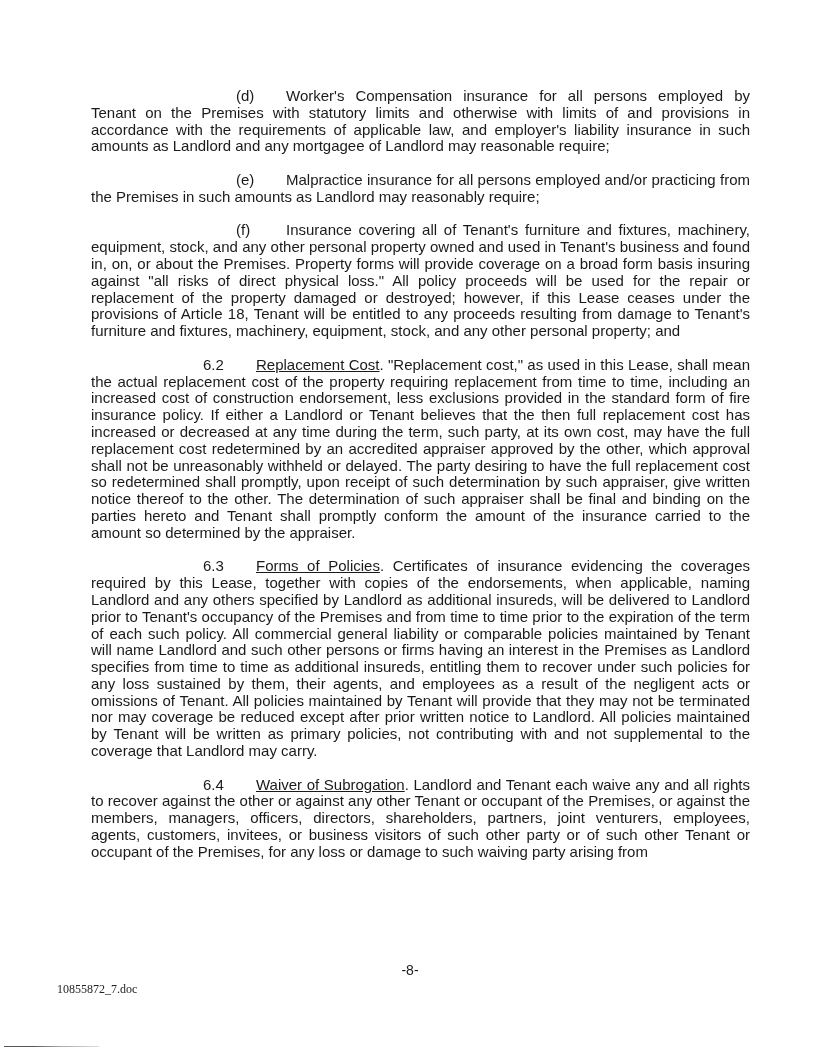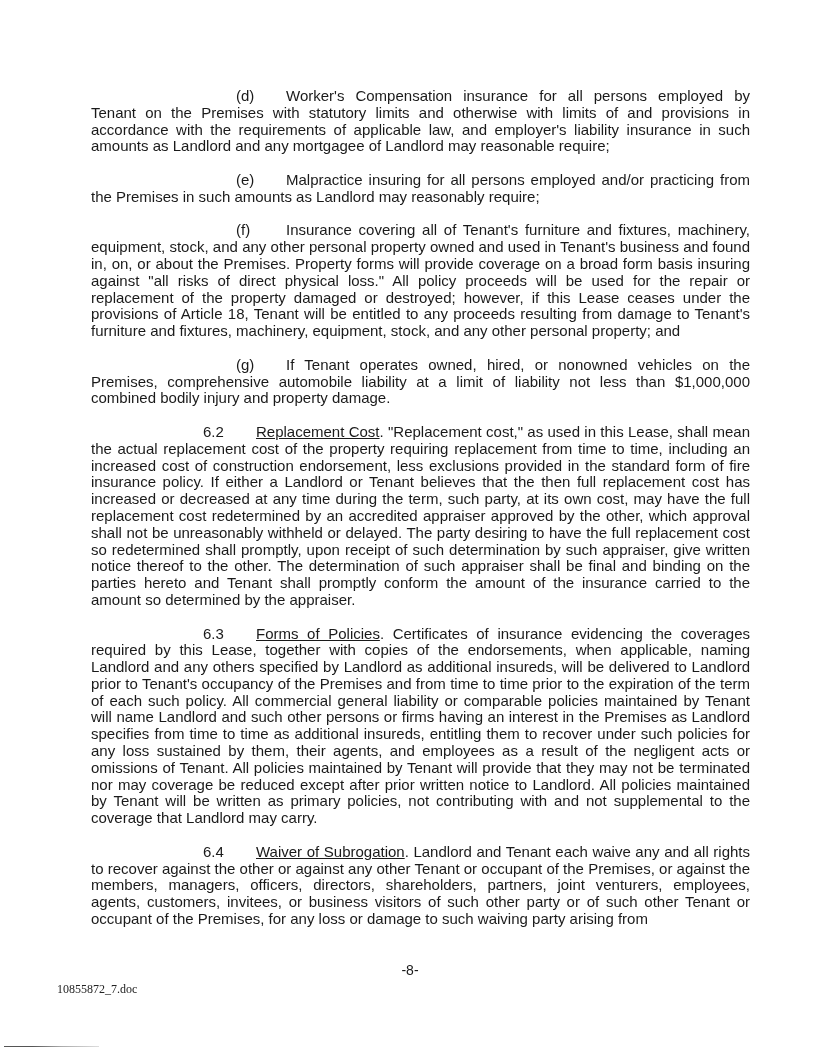--- a/index.html
+++ b/index.html
@@ -29,25 +29,24 @@
     position: absolute; left: 4px; top: 1046px; width: 95px; height: 1px;
     background: linear-gradient(to right, #555 0%, #555 30%, #aaa 60%, #ddd 100%);
   }
 </style>
 </head>
 <body>
 
 <div class="page">
   <p class="para indent-sub"><span class="label sub-label">(d)</span><span>Worker's Compensation insurance for all persons employed by Tenant on the Premises with statutory limits and otherwise with limits of and provisions in accordance with the requirements of applicable law, and employer's liability insurance in such amounts as Landlord and any mortgagee of Landlord may reasonable require;</span></p>
 
-  <p class="para indent-sub"><span class="label sub-label">(e)</span><span>Malpractice insuring for all persons employed and/or practicing from the Premises in such amounts as Landlord may reasonably require;</span></p>
+  <p class="para indent-sub"><span class="label sub-label">(e)</span><span>Malpractice insurance for all persons employed and/or practicing from the Premises in such amounts as Landlord may reasonably require;</span></p>
 
   <p class="para indent-sub"><span class="label sub-label">(f)</span><span>Insurance covering all of Tenant's furniture and fixtures, machinery, equipment, stock, and any other personal property owned and used in Tenant's business and found in, on, or about the Premises. Property forms will provide coverage on a broad form basis insuring against "all risks of direct physical loss." All policy proceeds will be used for the repair or replacement of the property damaged or destroyed; however, if this Lease ceases under the provisions of Article 18, Tenant will be entitled to any proceeds resulting from damage to Tenant's furniture and fixtures, machinery, equipment, stock, and any other personal property; and</span></p>
 
-  <p class="para indent-sub"><span class="label sub-label">(g)</span><span>If Tenant operates owned, hired, or nonowned vehicles on the Premises, comprehensive automobile liability at a limit of liability not less than $1,000,000 combined bodily injury and property damage.</span></p>
 
   <p class="para indent-sec"><span class="label sec-label">6.2</span><span class="heading">Replacement Cost</span><span>. "Replacement cost," as used in this Lease, shall mean the actual replacement cost of the property requiring replacement from time to time, including an increased cost of construction endorsement, less exclusions provided in the standard form of fire insurance policy. If either a Landlord or Tenant believes that the then full replacement cost has increased or decreased at any time during the term, such party, at its own cost, may have the full replacement cost redetermined by an accredited appraiser approved by the other, which approval shall not be unreasonably withheld or delayed. The party desiring to have the full replacement cost so redetermined shall promptly, upon receipt of such determination by such appraiser, give written notice thereof to the other. The determination of such appraiser shall be final and binding on the parties hereto and Tenant shall promptly conform the amount of the insurance carried to the amount so determined by the appraiser.</span></p>
 
   <p class="para indent-sec"><span class="label sec-label">6.3</span><span class="heading">Forms of Policies</span><span>.  Certificates of insurance evidencing the coverages required by this Lease, together with copies of the endorsements, when applicable, naming Landlord and any others specified by Landlord as additional insureds, will be delivered to Landlord prior to Tenant's occupancy of the Premises and from time to time prior to the expiration of the term of each such policy. All commercial general liability or comparable policies maintained by Tenant will name Landlord and such other persons or firms having an interest in the Premises as Landlord specifies from time to time as additional insureds, entitling them to recover under such policies for any loss sustained by them, their agents, and employees as a result of the negligent acts or omissions of Tenant. All policies maintained by Tenant will provide that they may not be terminated nor may coverage be reduced except after prior written notice to Landlord. All policies maintained by Tenant will be written as primary policies, not contributing with and not supplemental to the coverage that Landlord may carry.</span></p>
 
   <p class="para indent-sec"><span class="label sec-label">6.4</span><span class="heading">Waiver of Subrogation</span><span>.  Landlord and Tenant each waive any and all rights to recover against the other or against any other Tenant or occupant of the Premises, or against the members, managers, officers, directors, shareholders, partners, joint venturers, employees, agents, customers, invitees, or business visitors of such other party or of such other Tenant or occupant of the Premises, for any loss or damage to such waiving party arising from</span></p>
 </div>
 
 <div class="page-number">-8-</div>
 <div class="doc-id">10855872_7.doc</div>

